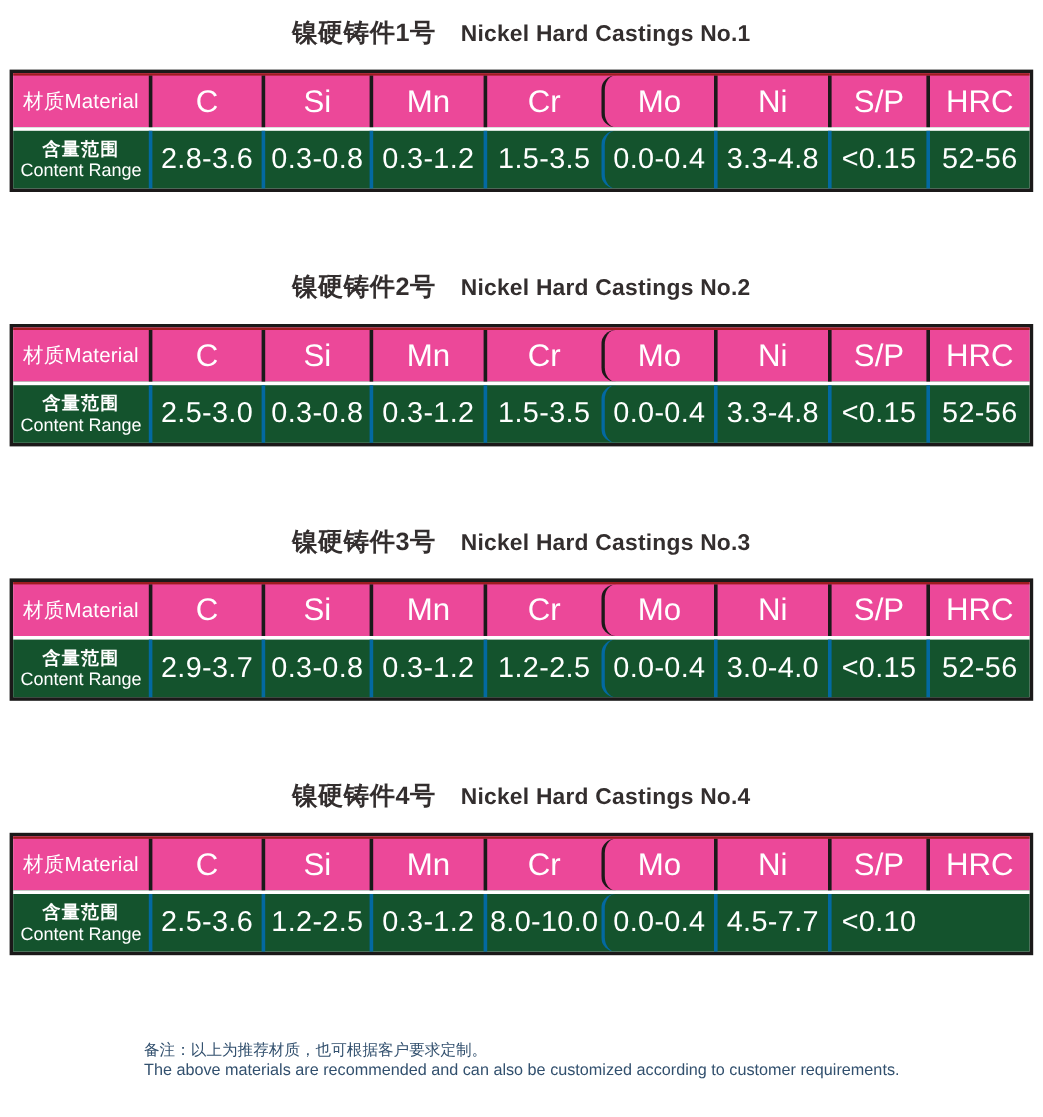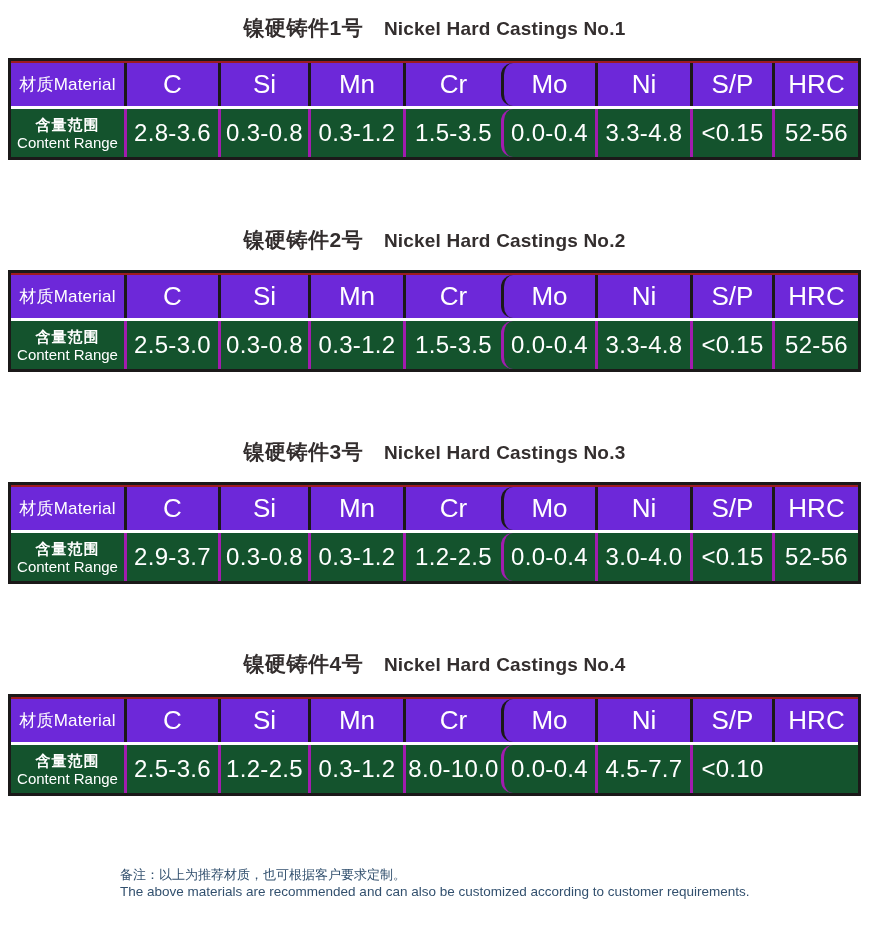--- a/index.html
+++ b/index.html
@@ -30,21 +30,21 @@
   .tbl {
     margin-left: 8px;
     width: 853px;
     border: 3px solid #1b1919;
     box-sizing: border-box;
     background: #ffffff;
   }
   .row { display: flex; box-sizing: border-box; }
   .row.header {
     height: 45px;
-    background: #6d28d9;
+    background: #ec4899;
     border-top: 2px solid #9e1b20;
   }
   .row.data {
     height: 51px;
     background: #14532d;
     border-top: 3px solid #ffffff;
   }
   .cell {
     box-sizing: border-box;
     display: flex;
@@ -60,21 +60,21 @@
   .c1 { width: 94px; }
   .c2 { width: 90px; }
   .c3 { width: 95px; }
   .c4 { width: 98px; }
   .c5 { width: 94px; border-radius: 12px; }
   .c6 { width: 95px; }
   .c7 { width: 82px; }
   .c8 { width: 86px; }
 
   .row.header .cell + .cell { border-left: 3px solid #1b1919; }
-  .row.data   .cell + .cell { border-left: 3px solid #a21caf; }
+  .row.data   .cell + .cell { border-left: 3px solid #0369a1; }
 
   .hsym { font-size: 26px; font-weight: 400; }
   .hmat { font-size: 17px; font-weight: 400; letter-spacing: 0.2px; }
   .val  { font-size: 24px; font-weight: 400; letter-spacing: 0.3px; white-space: nowrap; }
   .rl-zh { font-size: 15px; font-weight: 600; line-height: 18px; letter-spacing: 1px; }
   .rl-en { font-size: 15px; font-weight: 400; line-height: 17px; }
 
   .footer {
     margin: 70px 0 0 120px;
     color: #32506e;

